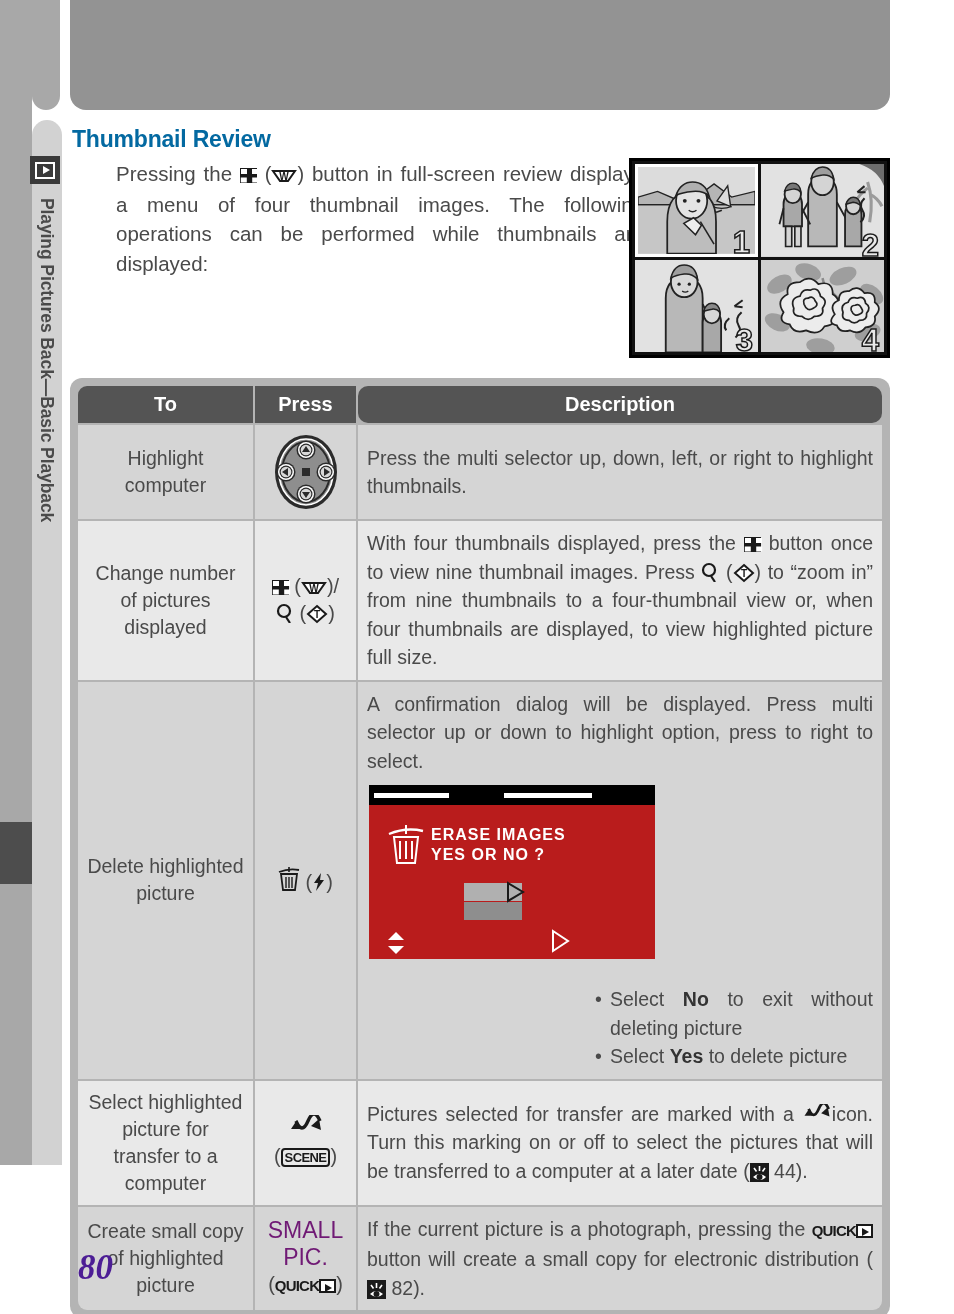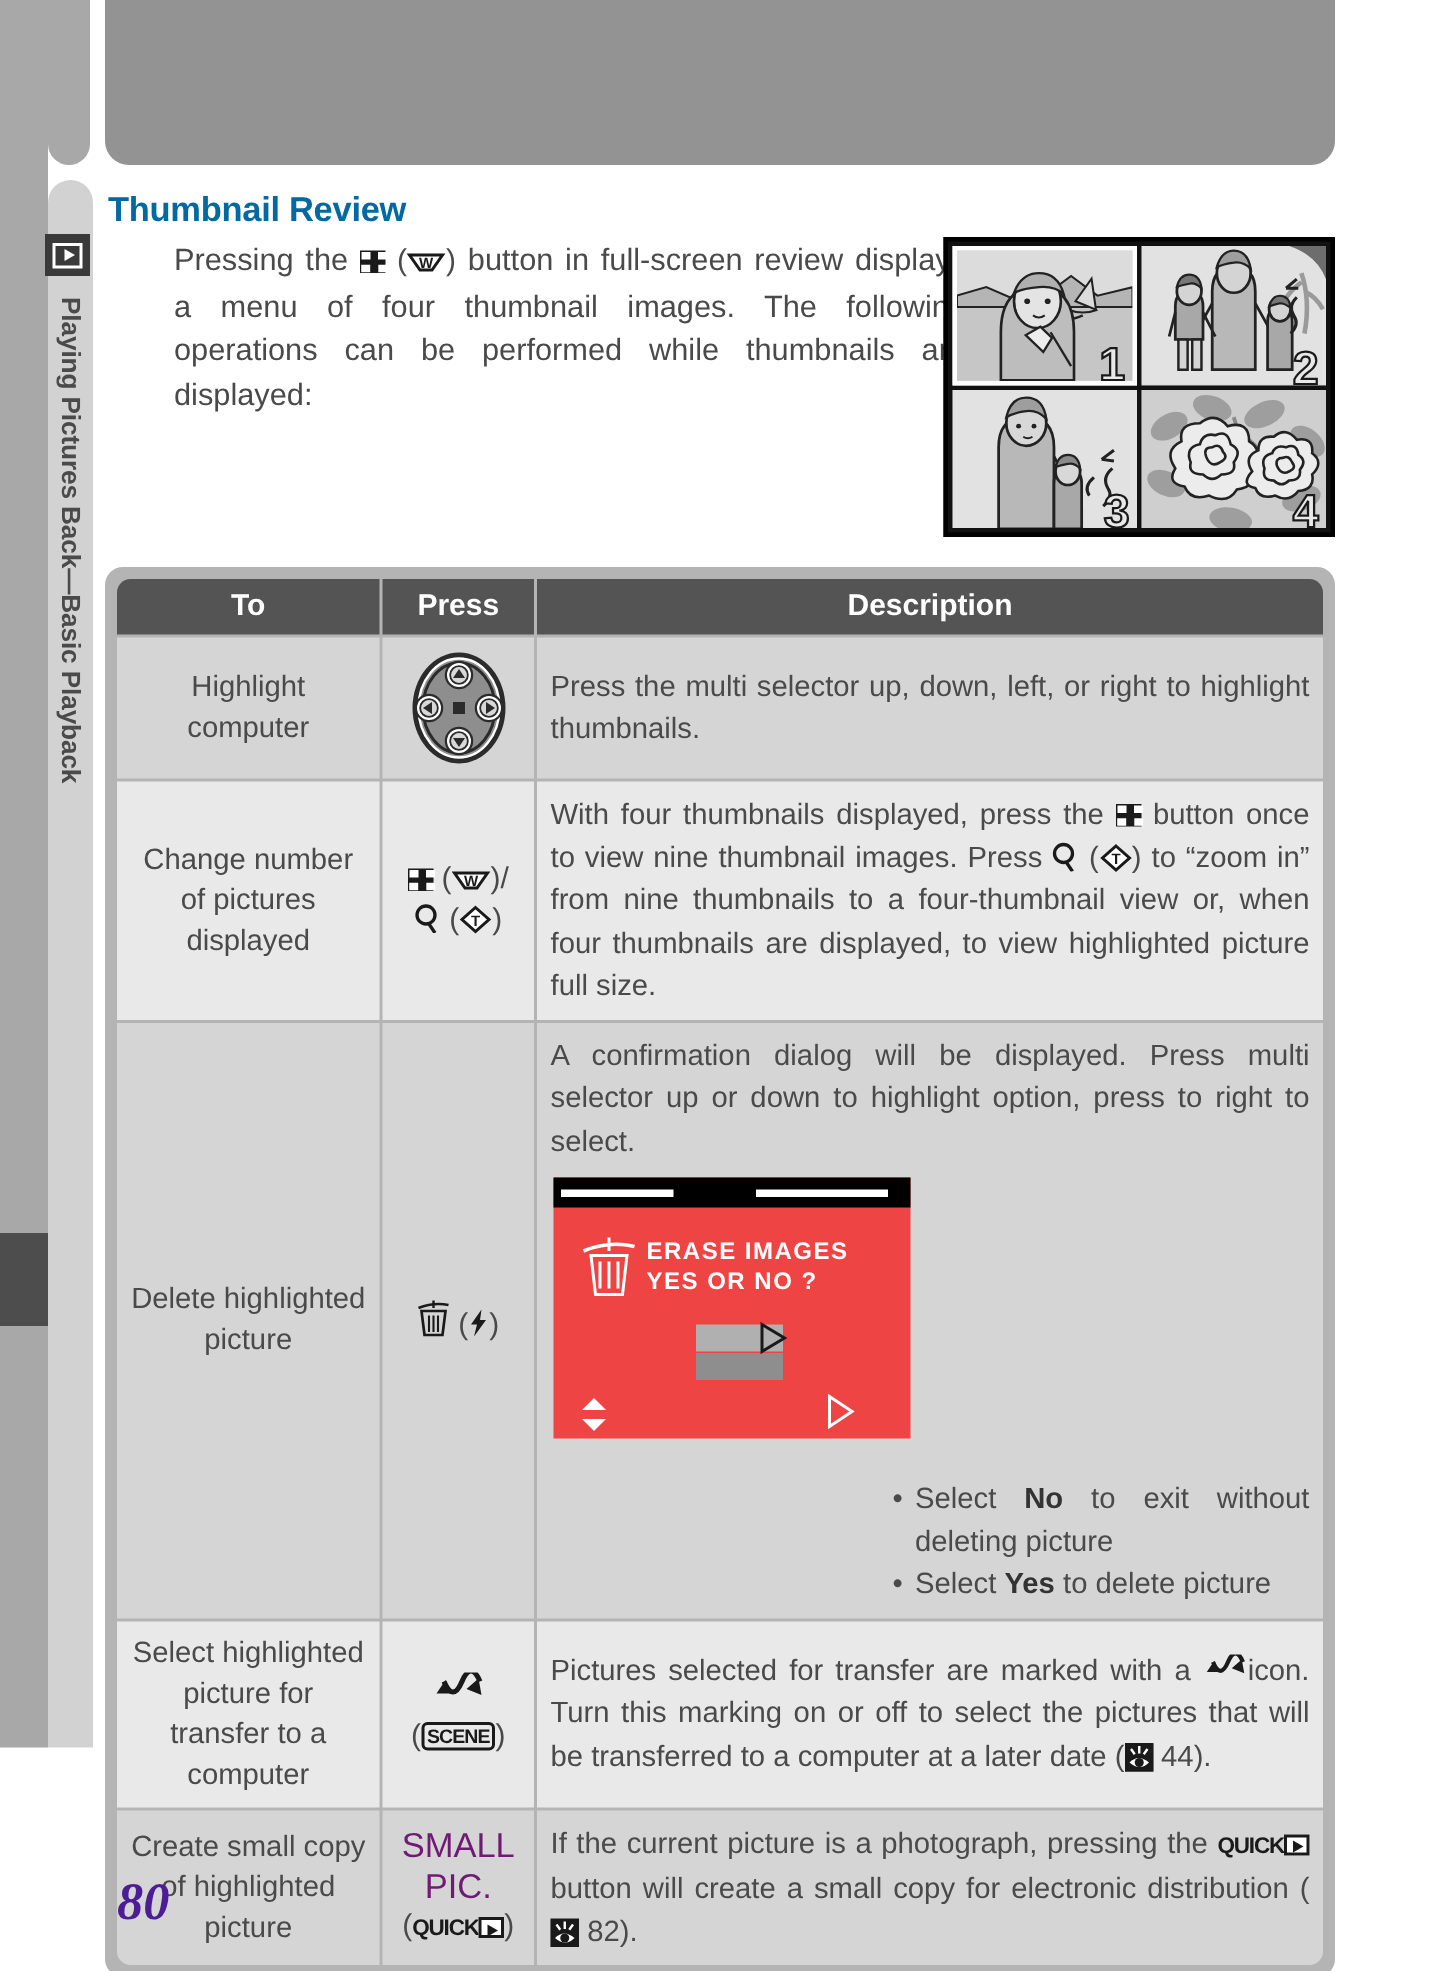--- a/index.html
+++ b/index.html
@@ -108,21 +108,21 @@
   table.ops{
     width:100%; border-collapse:separate; border-spacing:2px;
     table-layout:fixed;
   }
   table.ops th{
     background:#545454; color:#ffffff;
     font-size:20px; font-weight:bold; padding:7px 4px;
     text-align:center;
   }
   table.ops th:first-child{ border-top-left-radius:9px; }
-  table.ops th:last-child{ border-top-right-radius:9px; }
+  table.ops th:last-child{ border-top-right-radius:9px;border-radius:10px; }
   table.ops td{
     font-size:19.5px; color:#4a4a4a; padding:8px 9px;
     vertical-align:middle;
   }
   .col-to{ width:175px; }
   .col-press{ width:101px; }
   td.c-to, td.c-press{ text-align:center; }
   td.c-desc{ text-align:justify; line-height:28.5px; }
   tr.odd td{ background:#d5d5d5; }
   tr.even td{ background:#e9e9e9; }
@@ -171,21 +171,21 @@
     display:inline-block; width:19px; height:19px; background:#1a1a1a;
     vertical-align:-4px; position:relative; overflow:hidden;
   }
   .paren{ font-size:20px; }
 
   
   .multisel{ display:block; margin:0 auto; }
 
   
   .lcd{
-    width:238px; height:174px; background:#ef4444;
+    width:286px; height:174px; background:#b91c1c;
     margin:10px 0 2px 2px; position:relative; float:left;
   }
   .lcd-top{
     position:absolute; left:0; top:0; width:100%; height:20px; background:#000;
   }
   .lcd-top .b1{ position:absolute; left:5px; top:8px; width:75px; height:5px; background:#fff; }
   .lcd-top .b2{ position:absolute; left:135px; top:8px; width:88px; height:5px; background:#fff; }
   .lcd-text{
     position:absolute; left:62px; top:40px;
     font-family:"Liberation Sans", sans-serif; font-weight:bold;

